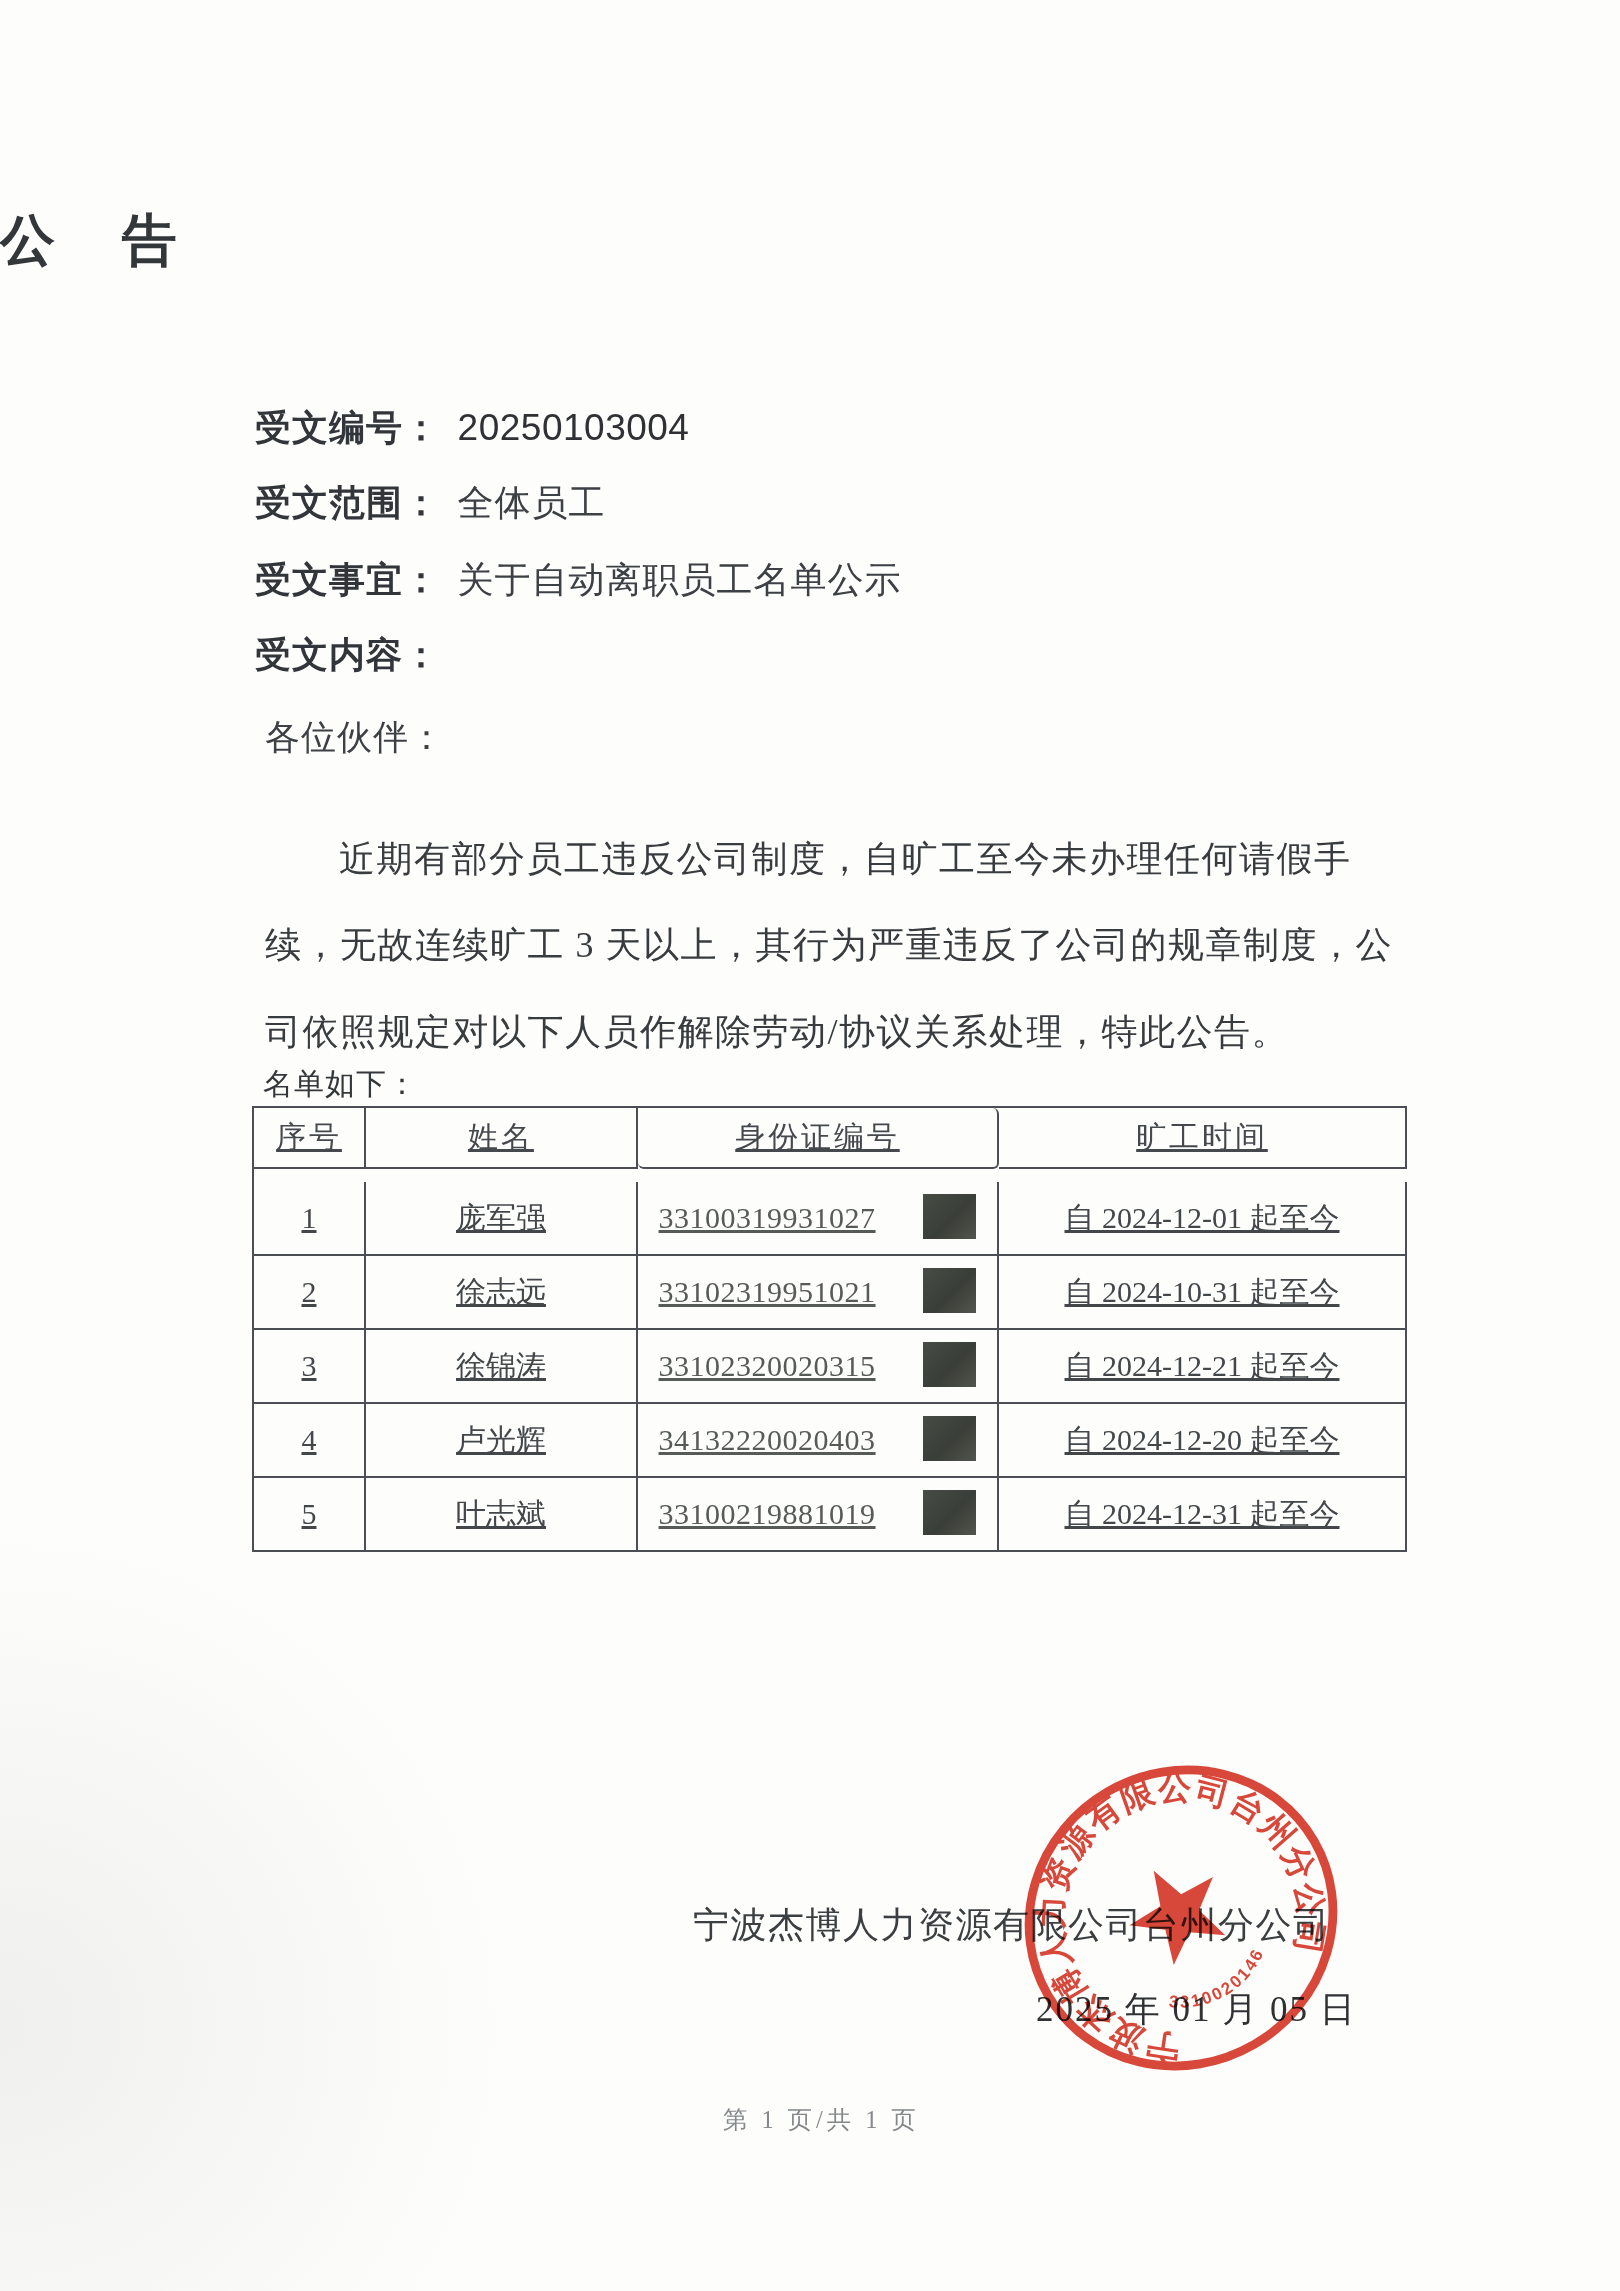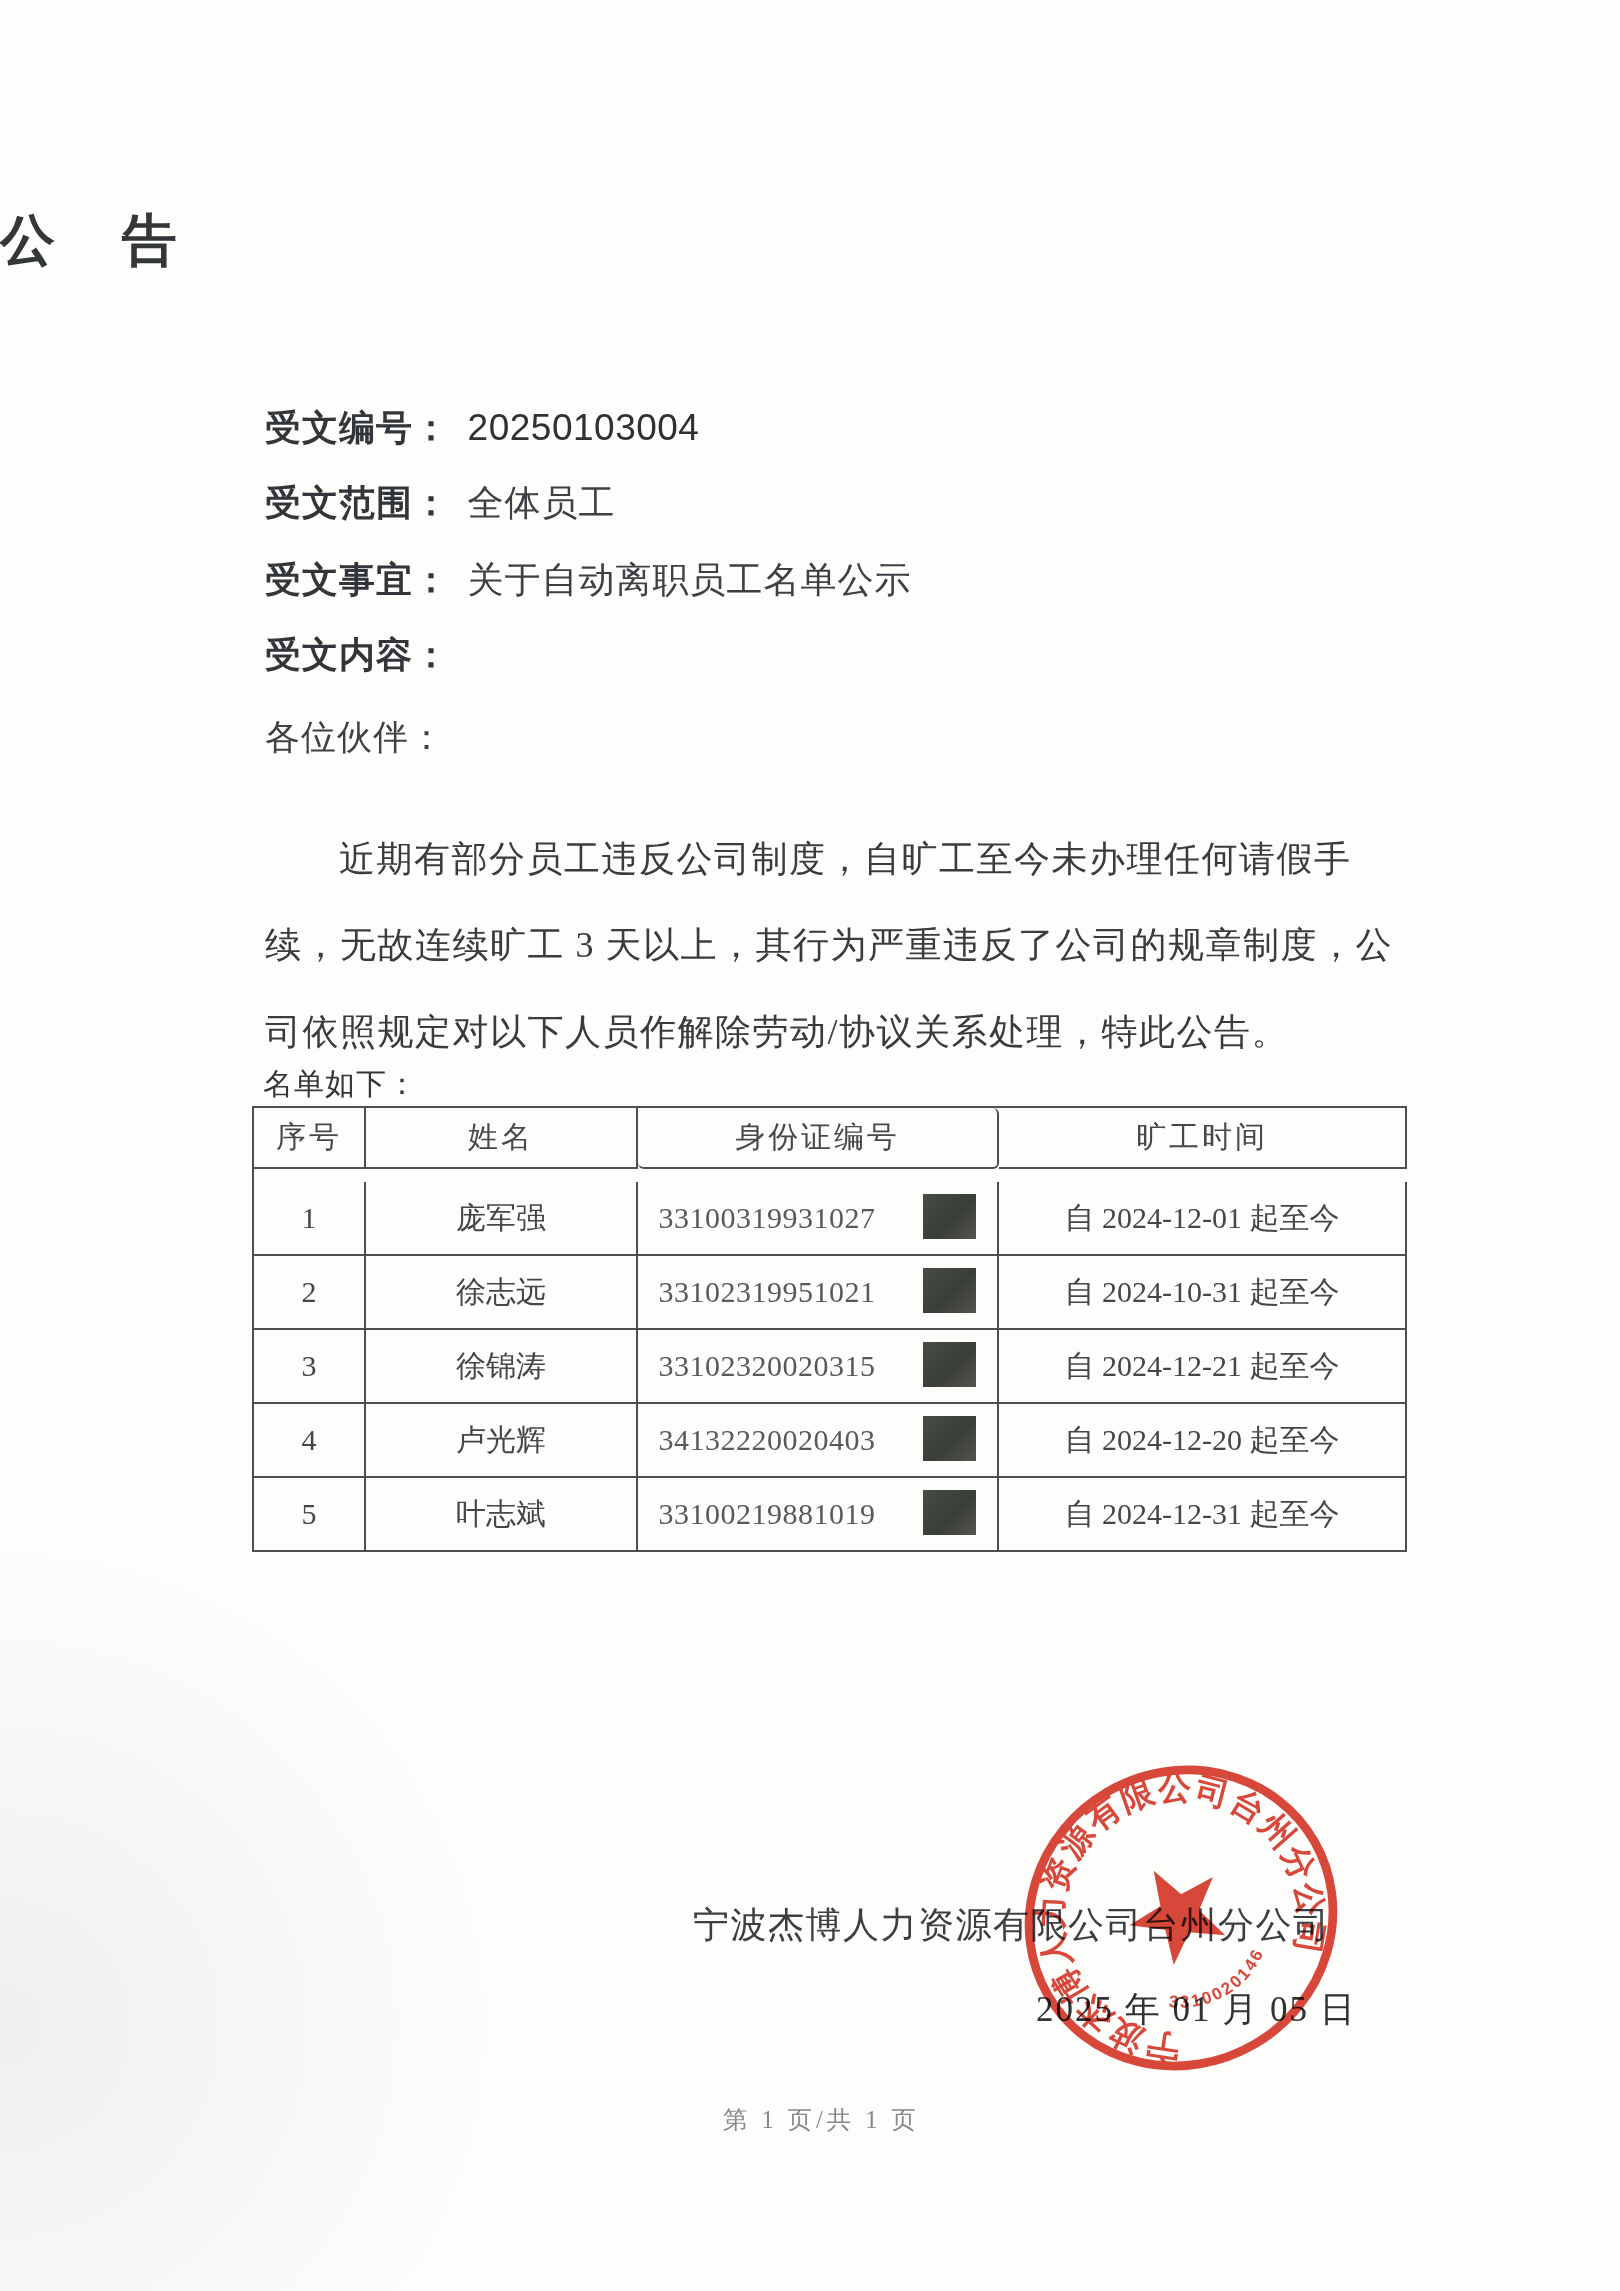--- a/index.html
+++ b/index.html
@@ -18,21 +18,21 @@
     pointer-events:none;
   }
   .doc-title{
     position:absolute;left:0;right:0;top:204px;
     text-align:left;
     font-size:55px;font-weight:600;
     letter-spacing:5.9px;
     color:#34373a;
   }
   .meta-row{
-    position:absolute;left:265px;
+    position:absolute;left:255px;
     font-size:36px;
     white-space:nowrap;
   }
   .meta-row .lbl{font-weight:700;color:#323539;letter-spacing:1px;}
   .meta-row .val{margin-left:17.6px;color:#3d4044;letter-spacing:1px;}
   .meta-row .val.num{font-family:"Liberation Sans","DejaVu Sans",sans-serif;font-size:37px;color:#2f3134;letter-spacing:0.5px;}
   .salutation{
     position:absolute;left:265px;top:714px;
     font-size:35px;color:#3d4044;letter-spacing:1px;
   }
@@ -54,20 +54,21 @@
     border-top:2px solid #4b4e52;
     border-left:2px solid #4b4e52;
     background:transparent;
   }
   .roster .cell{
     border-right:2px solid #4b4e52;
     border-bottom:2px solid #4b4e52;
     display:flex;align-items:center;justify-content:center;
     font-size:30px;color:#43474a;
     white-space:nowrap;
+    text-decoration:underline;
   }
   .roster .cell.hdr{height:59px;letter-spacing:2.9px;color:#45484c;}
   .roster .cell.hdr,
   .roster .cell{box-sizing:border-box;}
   .roster .cell.hdr{grid-auto-rows:61px;}
   .roster .cell.idnum{color:#575b57;letter-spacing:0.5px;gap:44px;}
   .redact{
     display:inline-block;width:53px;height:45px;
     margin-left:3.9px;transform:translateY(-2px);
     background:linear-gradient(135deg,#474c45 0%,#3a3e38 55%,#50554d 100%);

